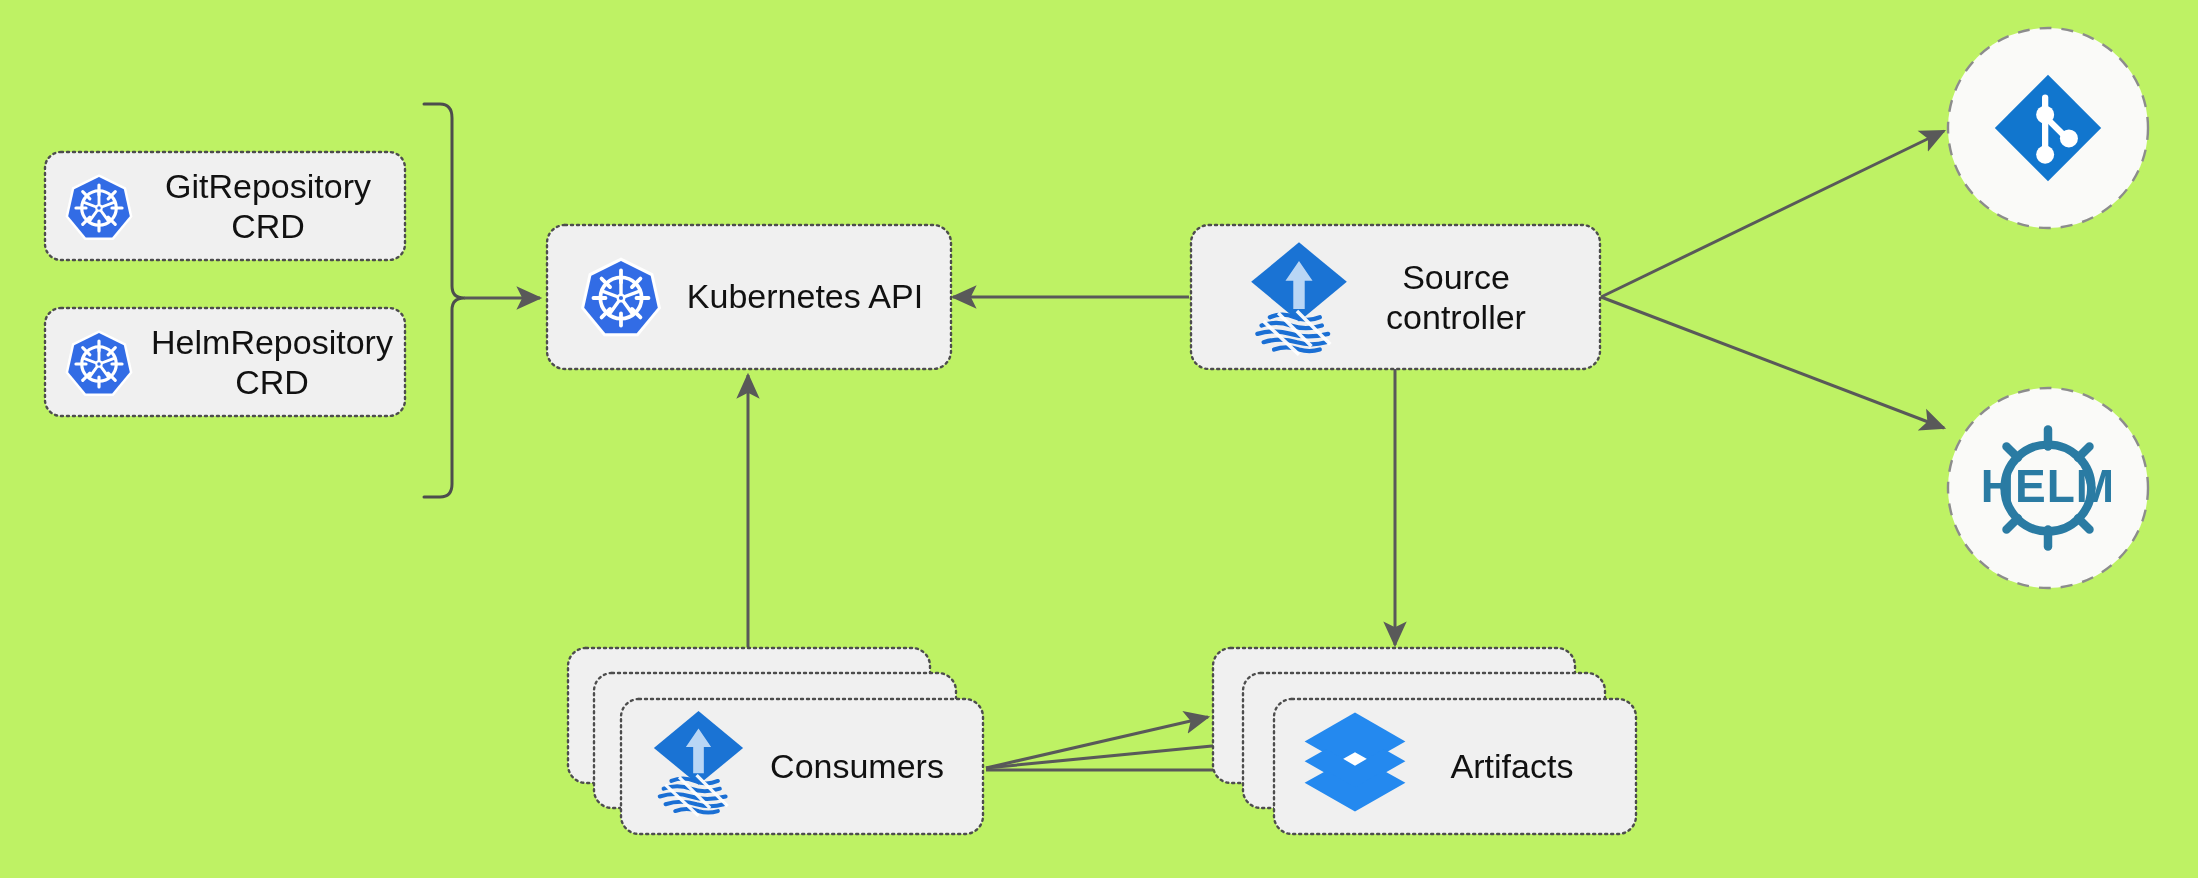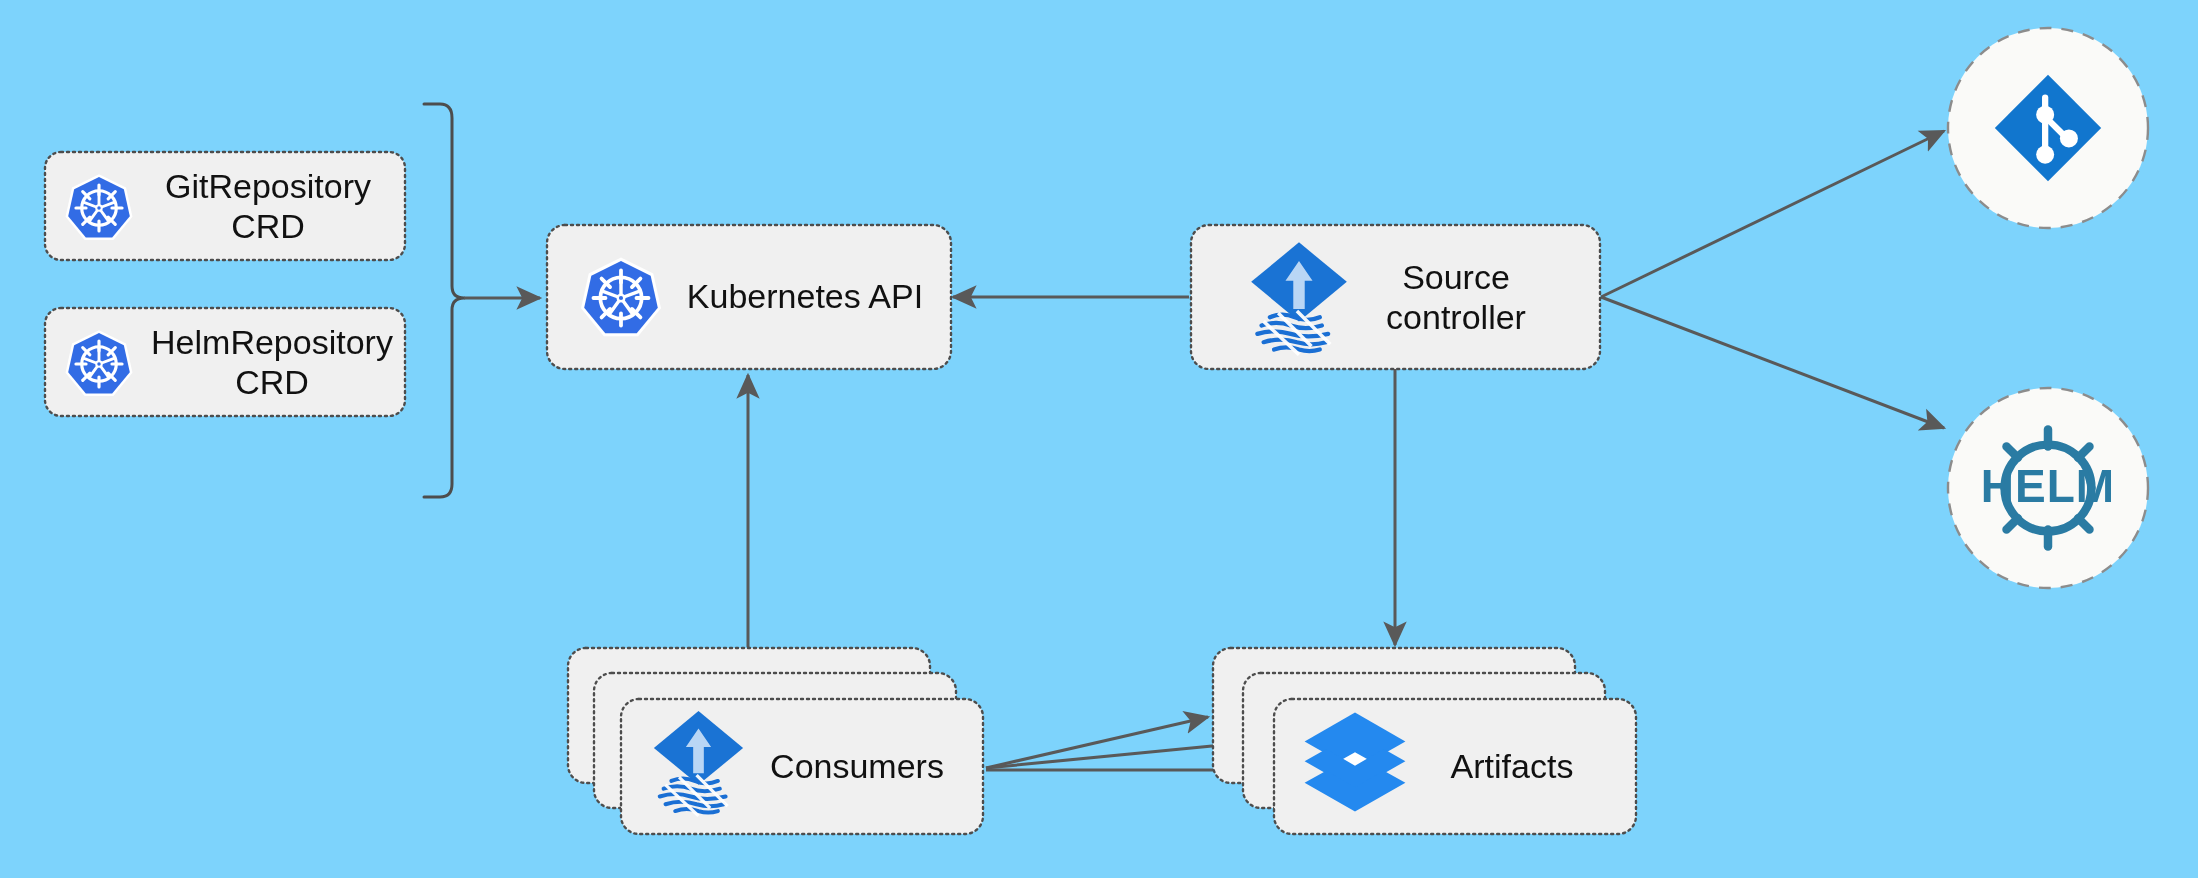--- a/index.html
+++ b/index.html
@@ -7,21 +7,21 @@
     padding: 0;
     background: #ffffff;
   }
   body {
     font-family: "Liberation Sans", sans-serif;
   }
   #diagram-root {
     position: relative;
     width: 2198px;
     height: 878px;
-    background: #7dd3fc;
+    background: #bef264;
     overflow: hidden;
   }
   #diagram-svg {
     position: absolute;
     top: 0;
     left: 0;
     width: 2198px;
     height: 878px;
   }
   .node-label {

